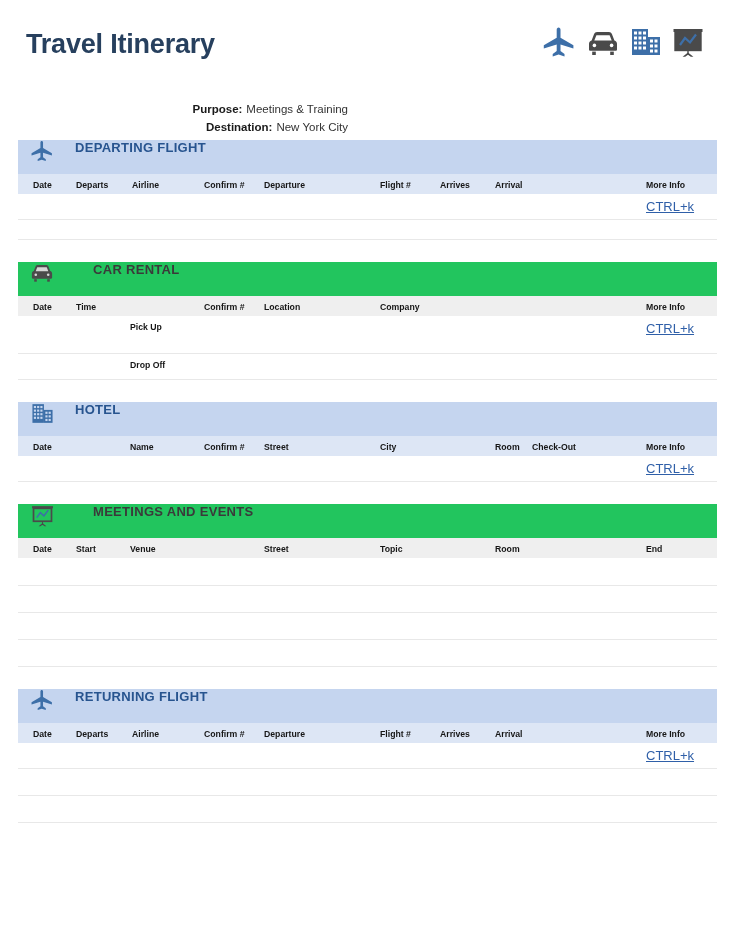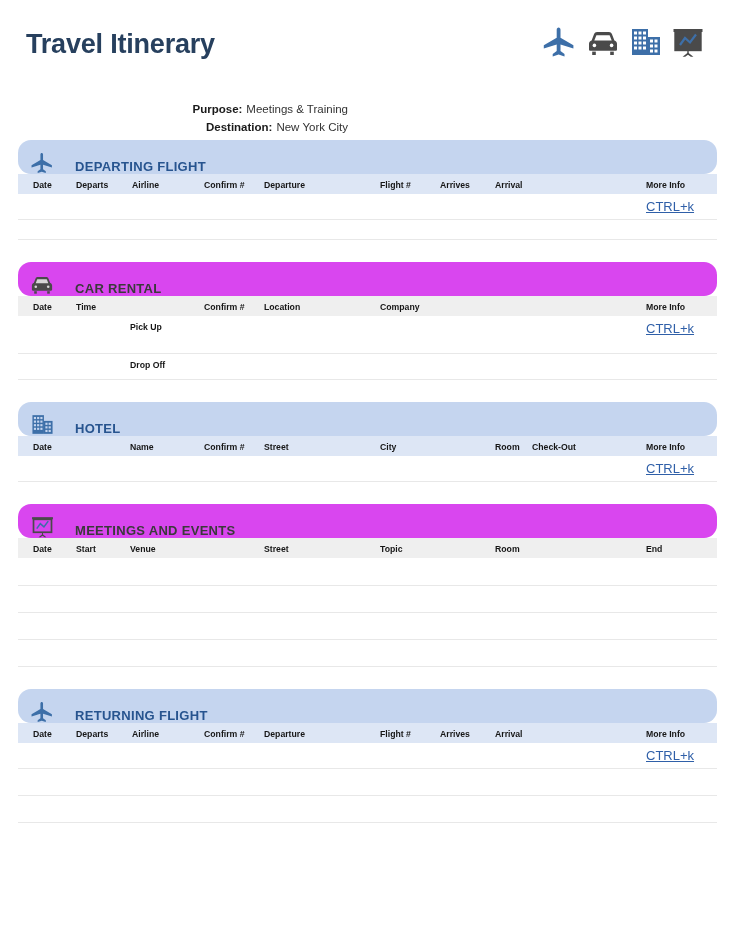--- a/index.html
+++ b/index.html
@@ -68,27 +68,26 @@
   }
   .meta-left  { left: 0; width: 330px; justify-content: flex-end; }
   .meta-right { left: 330px; width: 250px; justify-content: flex-end; }
   .meta-r1 { top: 25px; }
   .meta-r2 { top: 43px; }
 
   
   .section { margin-bottom: 0; }
   .band {
     display: flex;
-    align-items: flex-end;
+    align-items: flex-start;
     height: 34px;
     padding-left: 10px;
-    border-radius: 13px;
   }
   .band-blue { background: #c5d5ef; }
-  .band-gray { background: #d946ef; }
+  .band-gray { background: #22c55e; gap: 18px; }
   .band .band-icon {
     width: 28px;
     display: flex;
     align-items: center;
     justify-content: center;
     margin-right: 19px;
   }
   .band-title {
     font-size: 13px;
     font-weight: bold;

